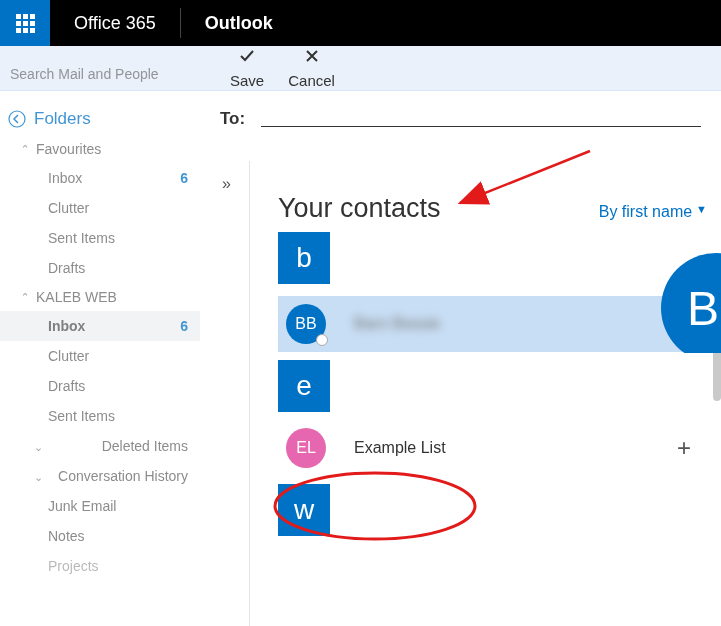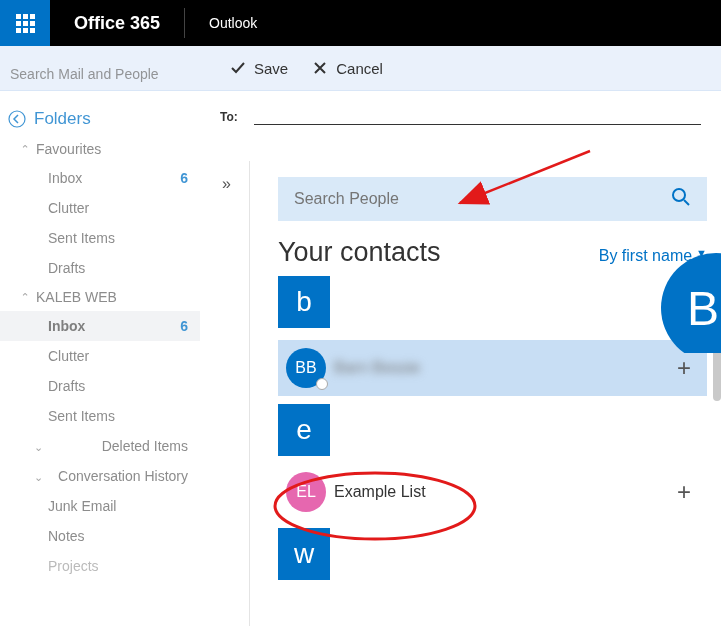--- a/index.html
+++ b/index.html
@@ -4,49 +4,49 @@
 <style>
   * { box-sizing: border-box; margin: 0; padding: 0; font-family: "Segoe UI", Arial, sans-serif; }
   html, body { width: 721px; height: 626px; overflow: hidden; background: #fff; }
   .root { width: 721px; height: 626px; position: relative; }
 
   
   .topbar { height: 46px; background: #000; display: flex; align-items: center; color: #fff; }
   .waffle { width: 50px; height: 46px; background: #0072c6; display: flex; align-items: center; justify-content: center; }
   .waffle-grid { display: grid; grid-template-columns: repeat(3, 5px); grid-template-rows: repeat(3, 5px); gap: 2px; }
   .waffle-grid span { background: #fff; width: 5px; height: 5px; }
-  .brand { padding: 0 24px; font-size: 18px; font-weight: 700; }
+  .brand { padding: 0 24px; font-size: 18px; font-weight: 400; }
   .divider-v { width: 1px; height: 30px; background: #444; }
-  .app { padding: 0 24px; font-size: 14px; font-weight: 400; }
+  .app { padding: 0 24px; font-size: 18px; font-weight: 700; }
 
   
   .toolbar { height: 45px; background: #eaf1fb; display: flex; align-items: center; border-bottom: 1px solid #d9e6f7; }
   .toolbar .search-outer { width: 200px; padding: 0 10px; }
   .toolbar input.search { width: 180px; border: none; background: transparent; font-size: 14px; color: #666; padding: 6px 0; outline: none; margin-top: 12px; }
   .toolbar .actions { display: flex; align-items: center; gap: 24px; padding-left: 30px; }
-  .toolbar .action { display: flex; align-items: center; gap: 8px; font-size: 15px; color: #333; cursor: pointer; }
+  .toolbar .action { display: flex; align-items: center; gap: 8px; font-size: 15px; color: #333; cursor: pointer; flex-direction: column; }
   .toolbar .action svg { width: 16px; height: 16px; }
 
   
   .body { display: flex; height: calc(626px - 46px - 45px); }
   .sidebar { width: 200px; padding: 12px 0; color: #444c5e; font-size: 14px; }
   .sidebar .folders-hdr { display: flex; align-items: center; gap: 8px; padding: 6px 8px; color: #0072c6; font-size: 17px; text-align: right; }
   .sidebar .folders-hdr svg { width: 18px; height: 18px; }
   .tree-item { display: flex; align-items: center; padding: 6px 8px 6px 18px; color: #666; cursor: pointer; font-size: 14px; }
   .tree-item .chev { width: 14px; text-align: center; color: #888; font-size: 11px; margin-right: 4px; }
   .tree-leaf { display: flex; justify-content: space-between; align-items: flex-end; padding: 7px 12px 7px 48px; color: #666; cursor: pointer; font-size: 14px; }
   .tree-leaf.expandable { padding-left: 34px; }
   .tree-leaf.expandable .chev { width: 12px; color: #888; font-size: 11px; margin-right: 2px; }
   .tree-leaf .count { color: #0072c6; font-weight: 600; }
   .tree-leaf.active { background: #eef0f2; font-weight: 600; color: #555; }
 
   
   .main { flex: 1; position: relative; background: #fff; }
   .to-row { display: flex; align-items: center; gap: 16px; padding: 18px 20px 8px 20px; }
-  .to-label { font-size: 12px; font-weight: 600; color: #333; }
+  .to-label { font-size: 17px; font-weight: 600; color: #333; }
   .to-line { flex: 1; border-bottom: 1px solid #333; height: 16px; }
 
   .people-panel-wrap { position: absolute; left: 0; top: 70px; right: 0; bottom: 0; display: flex; }
   .collapse-col { width: 50px; border-right: 1px solid #e4e4e4; display: flex; justify-content: center; padding-top: 14px; }
   .collapse-col .chevd { font-size: 16px; color: #555; letter-spacing: -4px; cursor: pointer; }
 
   .contacts-col { flex: 1; padding: 16px 14px 0 28px; position: relative; overflow: hidden; }
   .searchbox { height: 44px; background: #d9e9f8; display: flex; align-items: center; padding: 0 16px; justify-content: space-between; }
   .searchbox input { border: none; background: transparent; font-size: 16px; color: #5b7a9a; flex: 1; outline: none; }
   .searchbox .mag { color: #0072c6; }
@@ -55,21 +55,21 @@
   .heading-row h2 { font-size: 27px; font-weight: 300; color: #333; }
   .sort { color: #0072c6; font-size: 16px; display: flex; align-items: flex-start; gap: 4px; cursor: pointer; }
   .sort .caret { font-size: 11px; }
 
   .letter-tile { width: 52px; height: 52px; background: #0072c6; color: #fff; display: flex; align-items: center; justify-content: center; font-size: 28px; font-weight: 300; margin-top: 8px; cursor: pointer; }
 
   .contact-row { display: flex; align-items: center; height: 56px; padding: 0 12px 0 8px; position: relative; }
   .contact-row.selected { background: #c8def4; }
   .avatar { width: 40px; height: 40px; border-radius: 50%; display: flex; align-items: center; justify-content: center; color: #fff; font-size: 16px; font-weight: 400; position: relative; flex-shrink: 0; }
   .avatar .presence { position: absolute; bottom: -2px; right: -2px; width: 12px; height: 12px; border-radius: 50%; background: #fff; border: 1.5px solid #aaa; }
-  .contact-name { margin-left: 8px; font-size: 16px; color: #333; flex: 1; }
+  .contact-name { margin-left: 28px; font-size: 16px; color: #333; flex: 1; }
   .add-btn { font-size: 24px; color: #555; cursor: pointer; font-weight: 300; padding: 0 4px; }
   .blur { filter: blur(4px); color: #777 !important; }
 
   .avatar-preview { position: absolute; right: -10px; top: 92px; width: 70px; height: 100px; overflow: hidden; }
   .avatar-preview .big { width: 110px; height: 110px; border-radius: 50%; background: #0072c6; color: #fff; display: flex; align-items: center; justify-content: flex-start; padding-left: 26px; font-size: 48px; font-weight: 300; }
 
   .scrollbar-fake { position: absolute; right: 0; top: 130px; width: 8px; height: 300px; }
   .scrollbar-fake .thumb { width: 8px; height: 110px; background: #c9c9c9; border-radius: 4px; }
 
   
@@ -192,29 +192,20 @@
         <span class="to-label">To:</span>
         <div class="to-line"></div>
       </div>
 
       <div class="people-panel-wrap">
         <div class="collapse-col">
           <span class="chevd">»</span>
         </div>
 
         <div class="contacts-col">
-          <div class="searchbox">
-            <input placeholder="Search People" style="">
-            <span class="mag">
-              <svg width="20" height="20" viewBox="0 0 20 20">
-                  <circle cx="8" cy="8" r="6" stroke="#0072c6" stroke-width="2" fill="none"></circle>
-                  <line x1="13" y1="13" x2="18" y2="18" stroke="#0072c6" stroke-width="2"></line>
-                </svg>
-            </span>
-          </div>
 
           <div class="heading-row">
             <h2>Your contacts</h2>
             <div class="sort">
               <span>By first name</span>
               <span class="caret">▼</span>
             </div>
           </div>
 
           <div class="letter-tile">b</div>

